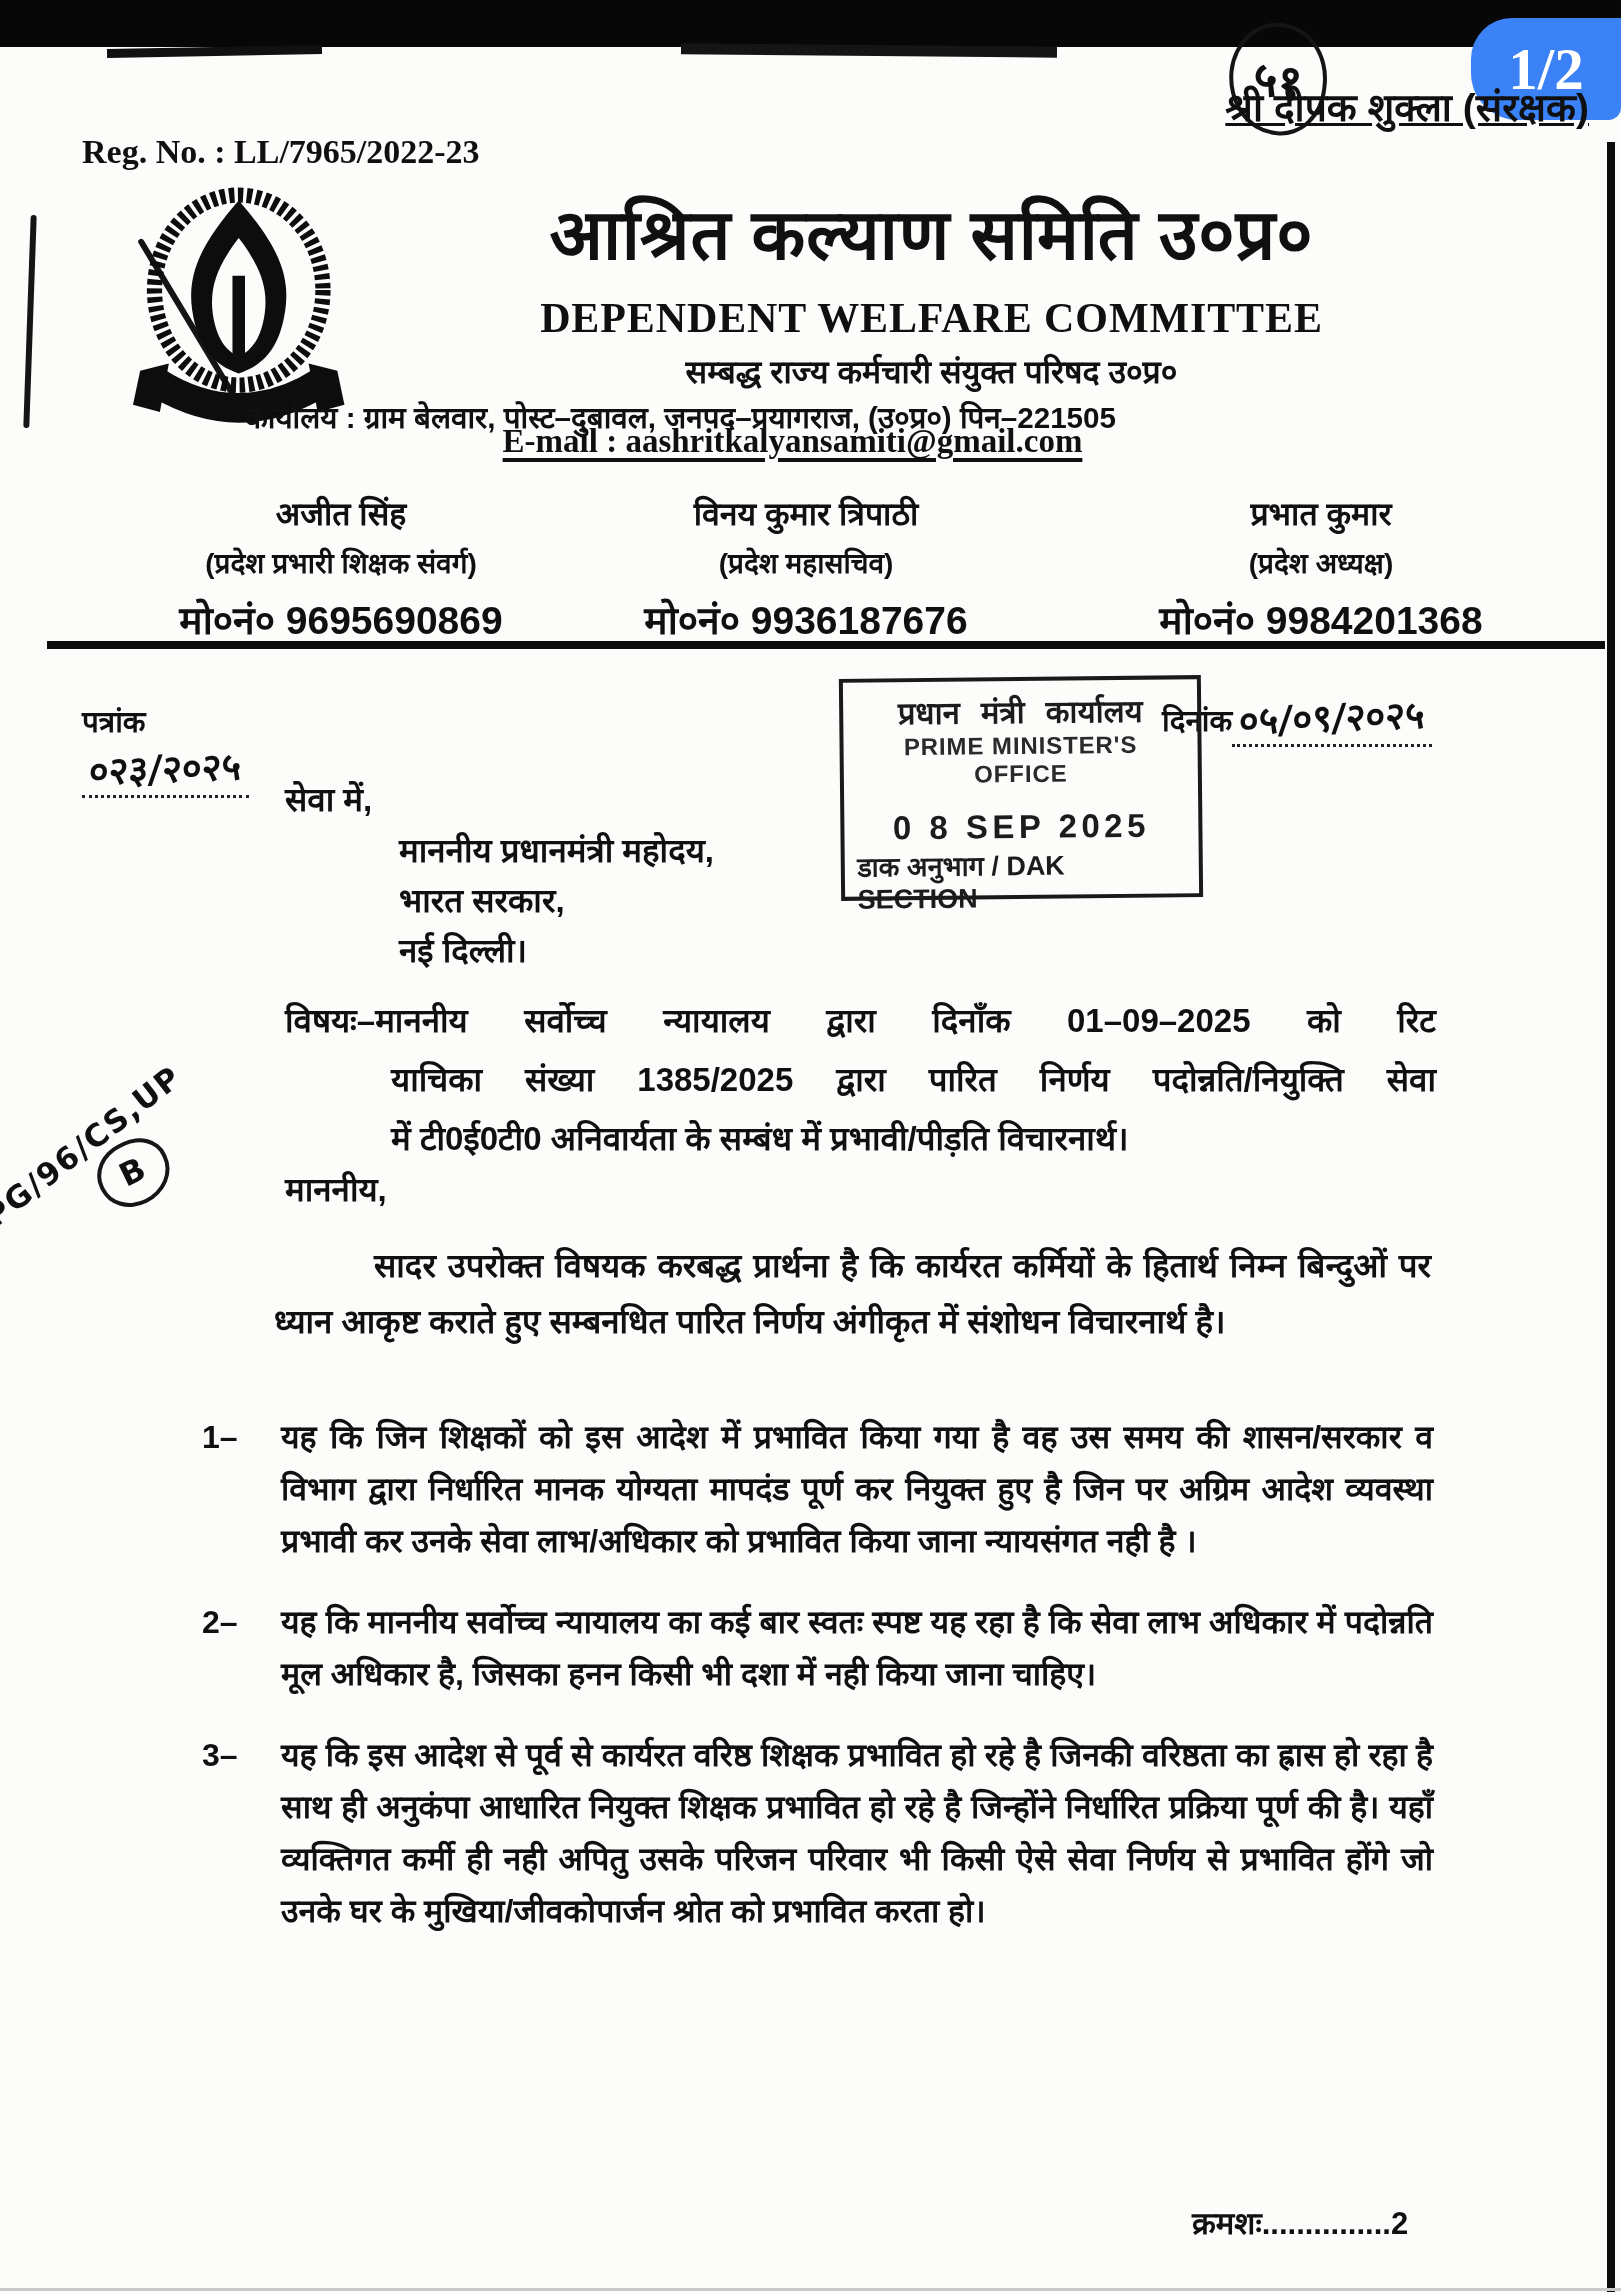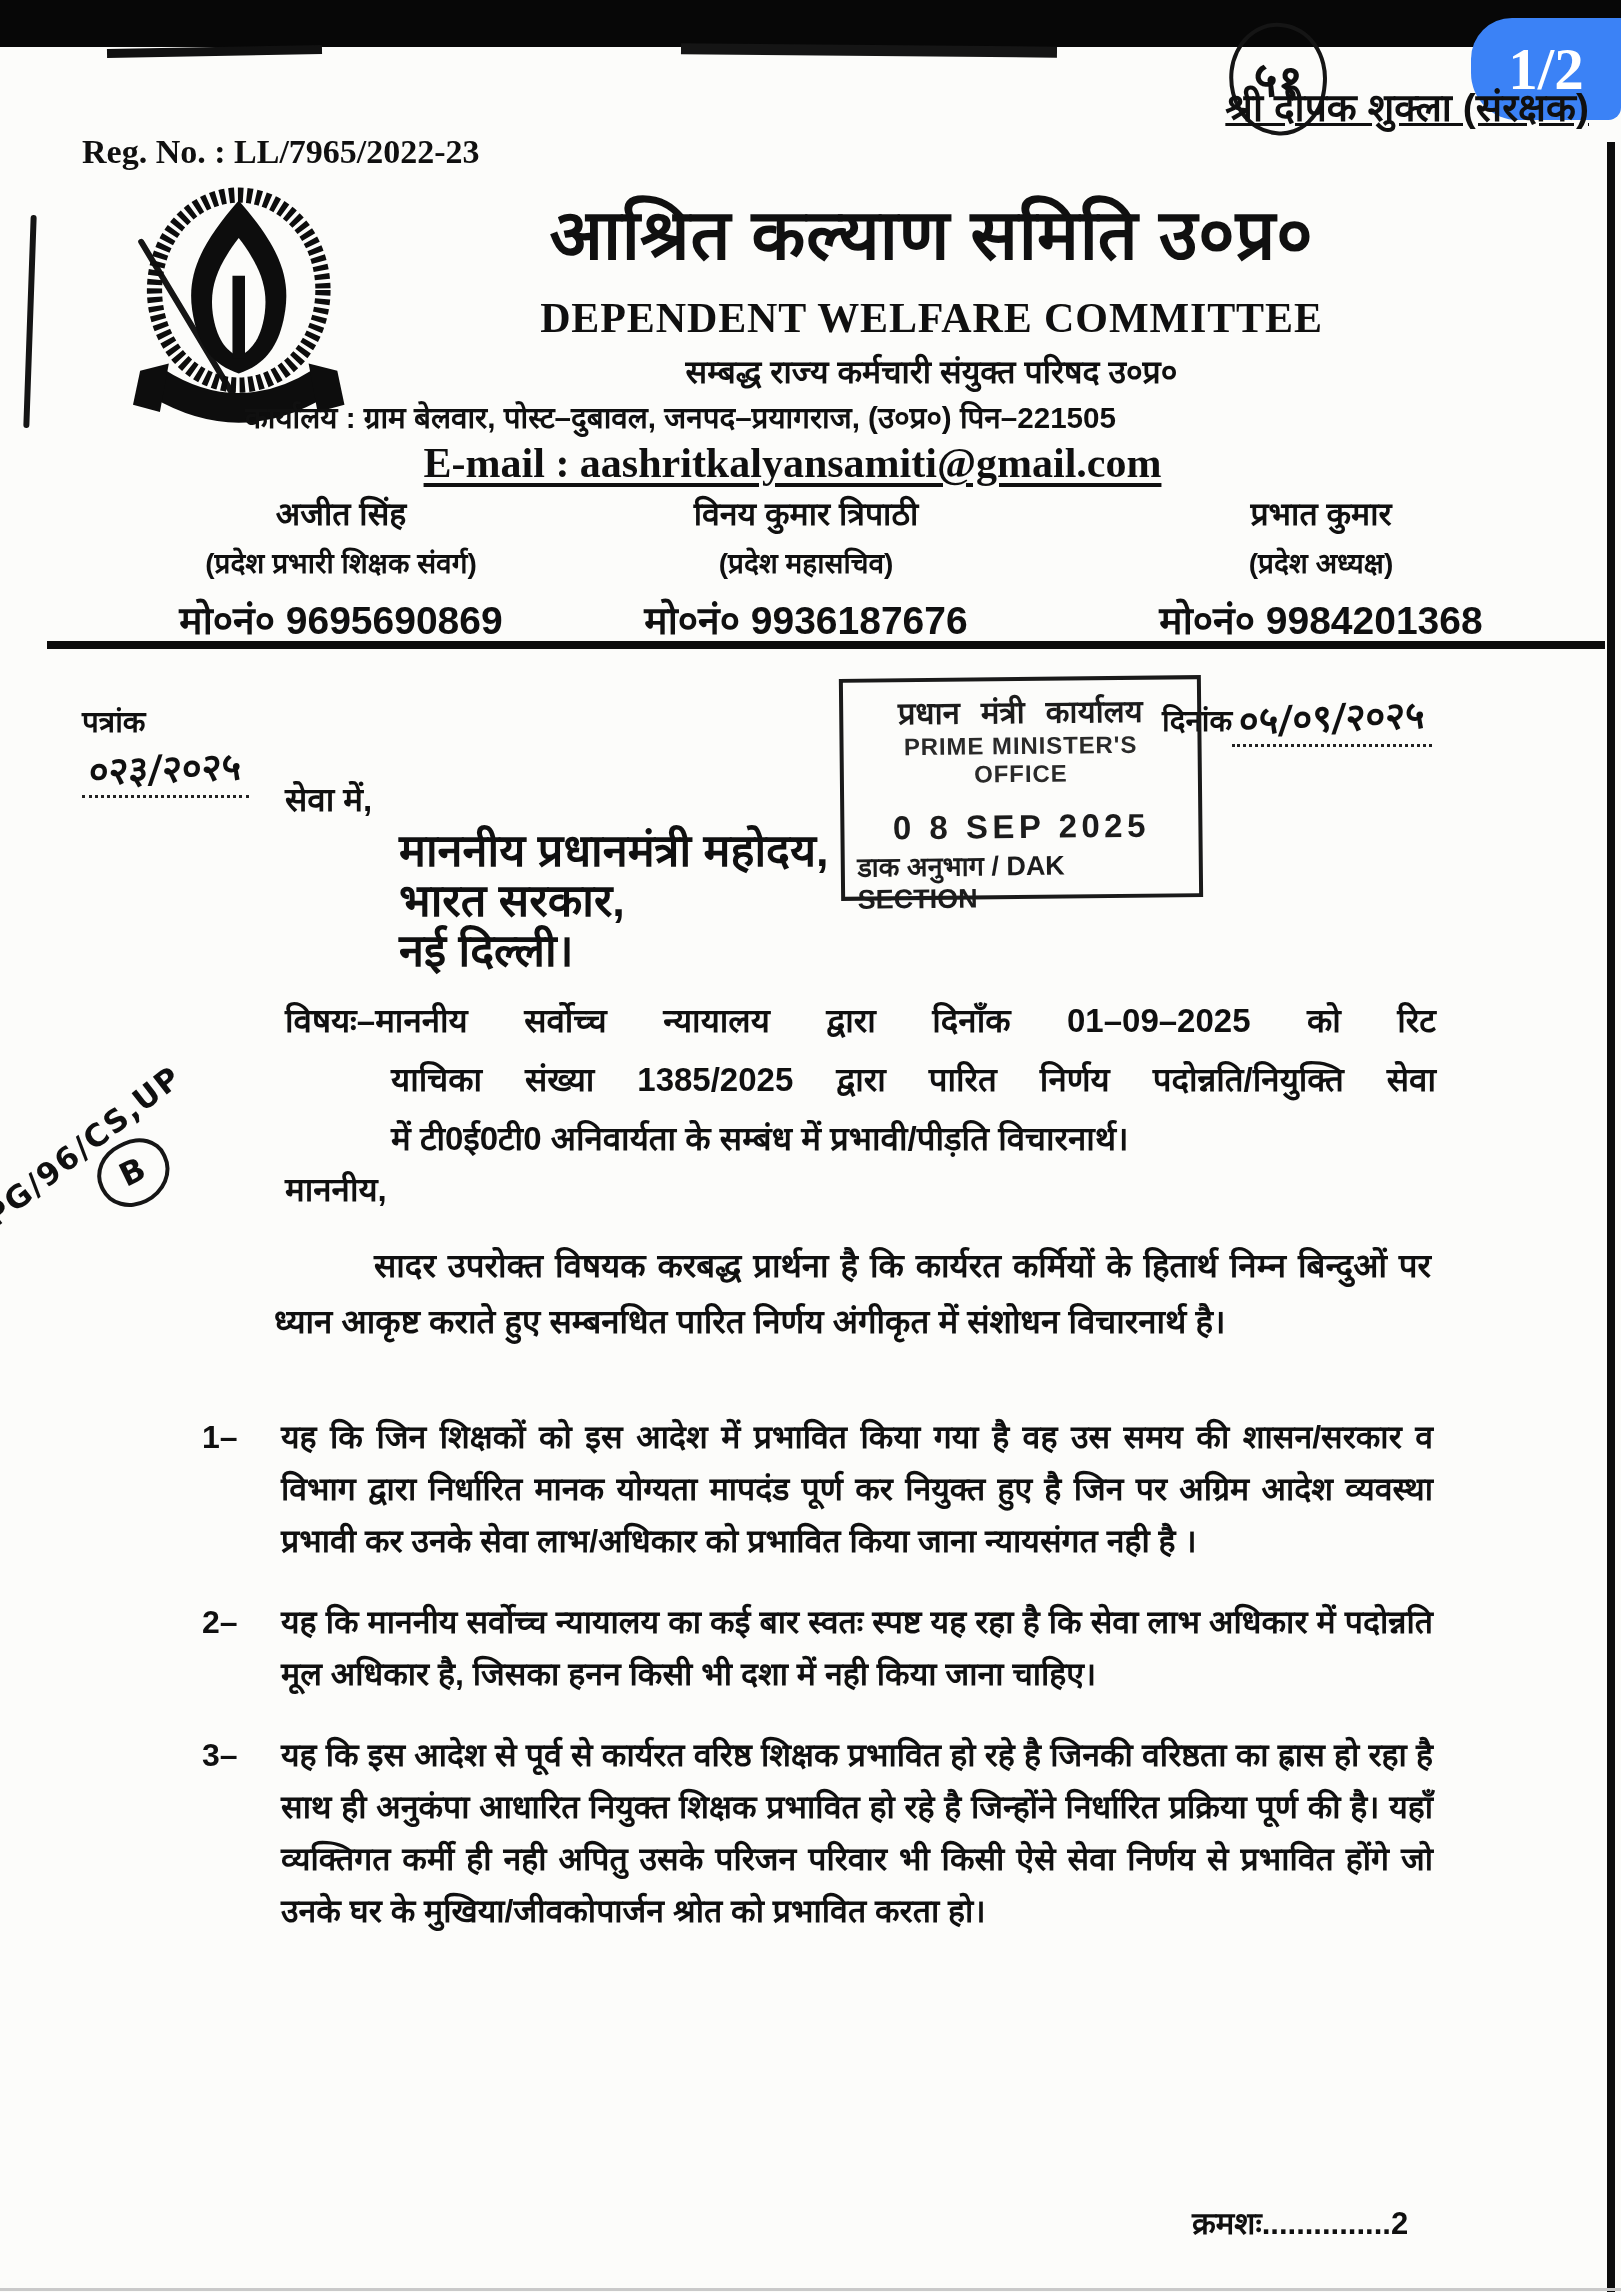--- a/index.html
+++ b/index.html
@@ -29,21 +29,21 @@
     font-family:"DejaVu Sans",sans-serif;
   }
   .protector{position:absolute;right:32px;top:79px;font-size:39px;white-space:nowrap;text-decoration:underline;}
   .reg-no{position:absolute;left:82px;top:133px;font-family:"Liberation Serif","DejaVu Serif",serif;font-size:34px;white-space:nowrap;}
   
   .logo{position:absolute;left:133px;top:186px;width:224px;height:244px;}
   .org-hi{position:absolute;left:376px;top:184px;width:1111px;text-align:center;font-size:70px;letter-spacing:0.9px;}
   .org-en{position:absolute;left:376px;top:294px;width:1111px;text-align:center;font-family:"Liberation Serif","DejaVu Serif",serif;font-size:42px;letter-spacing:0.9px;}
   .affiliation{position:absolute;left:376px;top:349px;width:1111px;text-align:center;font-size:32px;}
   .office-line{position:absolute;left:143px;top:396px;width:1075px;text-align:center;font-size:29.6px;}
-  .email-line{position:absolute;left:255px;top:439px;width:1075px;text-align:center;font-family:"Liberation Serif","DejaVu Serif",serif;font-size:42px;text-decoration:underline;text-decoration-thickness:3.6px;text-underline-offset:6.3px;}
+  .email-line{position:absolute;left:255px;top:423px;width:1075px;text-align:center;font-family:"Liberation Serif","DejaVu Serif",serif;font-size:33px;text-decoration:underline;text-decoration-thickness:3.6px;text-underline-offset:6.3px;}
   .officials{position:absolute;left:0;top:491px;width:1621px;height:143px;}
   .official{position:absolute;text-align:center;}
   .official .o-name{font-size:32px;margin-bottom:9px;}
   .official .o-role{font-size:28px;margin-bottom:10.7px;}
   .official .o-phone{font-size:39px;}
   .off-1{left:99px;width:484px;}
   .off-2{left:573px;width:466px;}
   .off-3{left:1066px;width:510px;}
   .head-rule{position:absolute;left:47px;top:641px;width:1558px;height:8px;background:#0c0c0c;}
   
@@ -56,21 +56,21 @@
     position:absolute;left:840px;top:677px;width:362px;height:222px;
     border:4.5px solid #1a1a1a;transform:rotate(-.6deg);box-sizing:border-box;
     padding:9px 12.5px 10.7px 12.5px;display:flex;flex-direction:column;color:#1c1c1c;
   }
   .stamp .s-hi{font-size:31px;text-align:center;word-spacing:12.5px;}
   .stamp .s-en{font-size:24px;text-align:center;letter-spacing:0.9px;font-weight:bold;color:#2a2a2a;}
   .stamp .s-date{font-size:33px;text-align:center;letter-spacing:4.5px;margin-top:19.7px;}
   .stamp .s-dak{font-size:27px;text-align:left;margin-top:auto;}
   
   .seva{position:absolute;left:285px;top:776px;font-size:33px;}
-  .recipient{position:absolute;left:399px;top:826px;font-size:45px;line-height:50px;}
+  .recipient{position:absolute;left:399px;top:826px;font-size:33px;line-height:50px;}
   .subject{position:absolute;left:285px;top:991px;width:1151px;font-size:33px;line-height:59px;}
   .subject .s-line{text-align:justify;text-align-last:justify;margin-left:106px;}
   .subject .s-first{margin-left:0;}
   .subject .s-last{text-align-last:left;}
   .margin-note{position:absolute;left:-16px;top:1121px;transform:rotate(-38deg);font-family:"DejaVu Sans",sans-serif;font-size:31px;letter-spacing:1.8px;white-space:nowrap;}
   .margin-circle{width:66px;height:57px;border:4.5px solid #161616;border-radius:50% 46% 54% 50%;text-align:center;line-height:54px;font-size:32px;margin:1.8px 0 0 106px;transform:rotate(12deg);}
   .salutation2{position:absolute;left:285px;top:1166px;font-size:33px;}
   .intro{position:absolute;left:274px;top:1238px;width:1157px;font-size:33px;line-height:56px;text-indent:100px;text-align:justify;}
   .points{position:absolute;left:202px;top:1411px;width:1231px;}
   .point{display:flex;margin-bottom:29px;}

